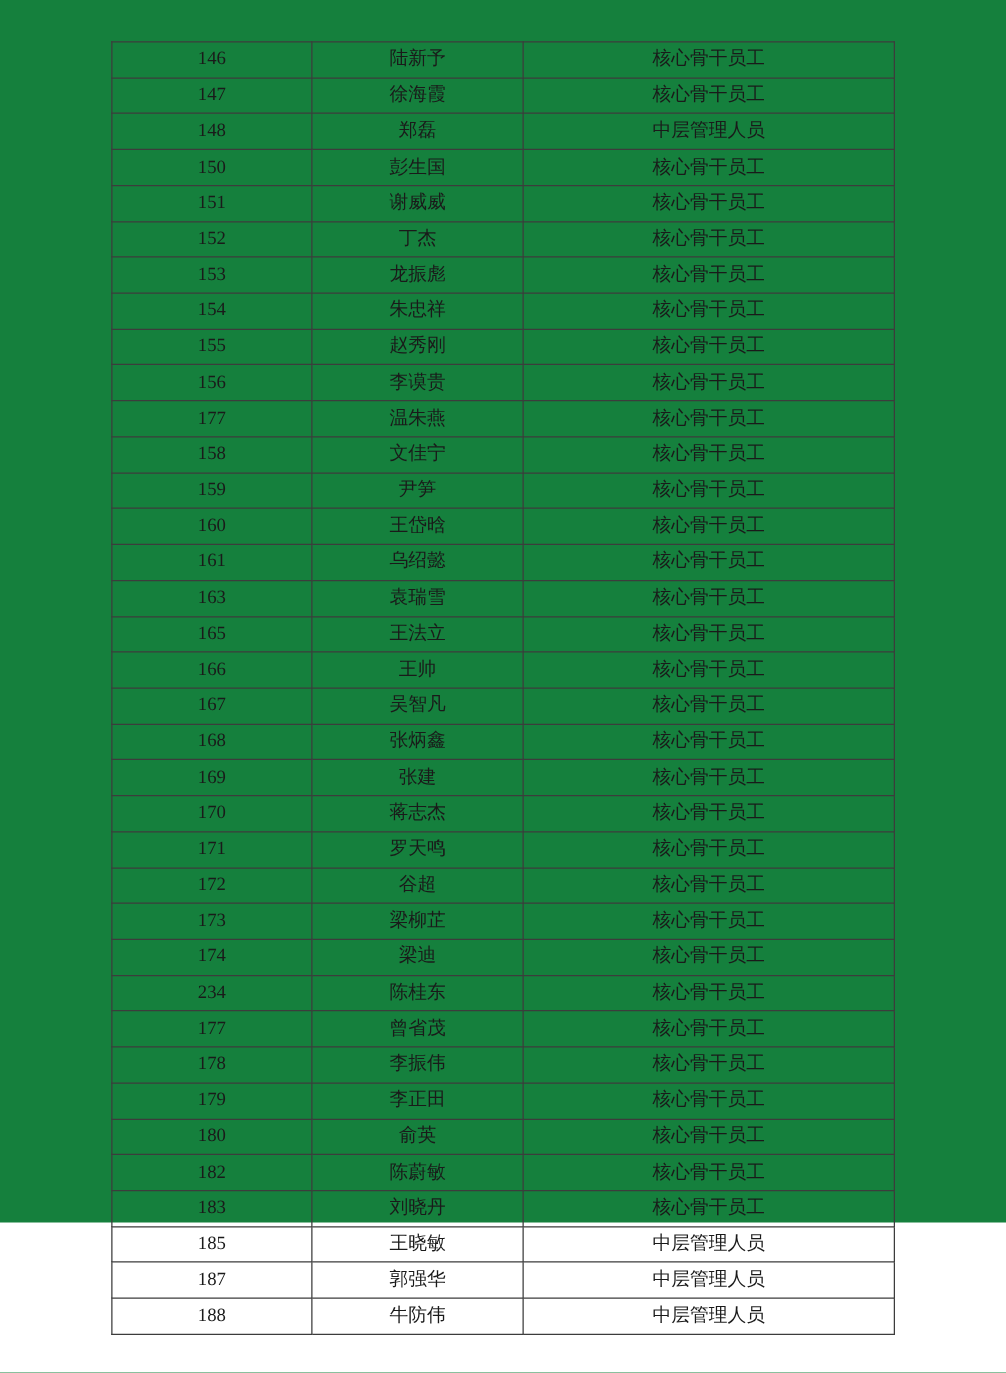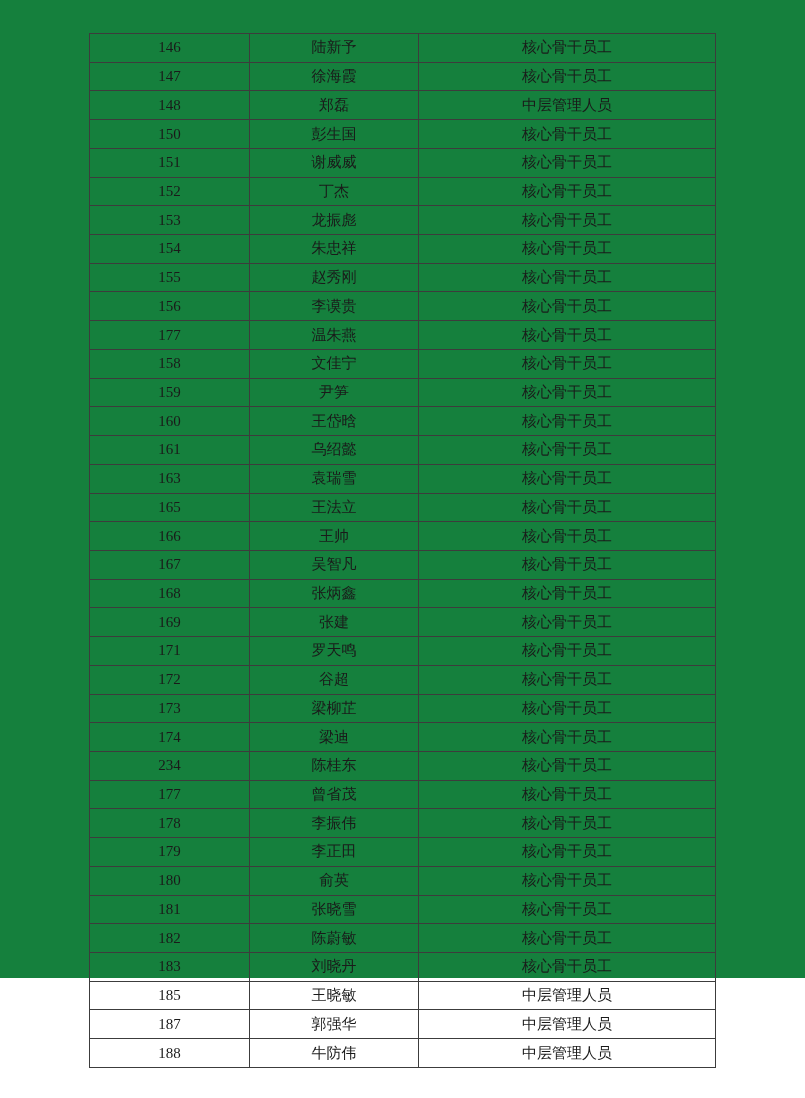--- a/index.html
+++ b/index.html
@@ -180,20 +180,25 @@
     <td class="c-name">张炳鑫</td>
     <td class="c-cat">核心骨干员工</td>
   </tr>
 
   <tr>
     <td class="c-num">169</td>
     <td class="c-name">张建</td>
     <td class="c-cat">核心骨干员工</td>
   </tr>
 
+  <tr>
+    <td class="c-num">170</td>
+    <td class="c-name">蒋志杰</td>
+    <td class="c-cat">核心骨干员工</td>
+  </tr>
 
   <tr>
     <td class="c-num">171</td>
     <td class="c-name">罗天鸣</td>
     <td class="c-cat">核心骨干员工</td>
   </tr>
 
   <tr>
     <td class="c-num">172</td>
     <td class="c-name">谷超</td>
@@ -236,25 +241,20 @@
     <td class="c-name">李正田</td>
     <td class="c-cat">核心骨干员工</td>
   </tr>
 
   <tr>
     <td class="c-num">180</td>
     <td class="c-name">俞英</td>
     <td class="c-cat">核心骨干员工</td>
   </tr>
 
-  <tr>
-    <td class="c-num">181</td>
-    <td class="c-name">张晓雪</td>
-    <td class="c-cat">核心骨干员工</td>
-  </tr>
 
   <tr>
     <td class="c-num">182</td>
     <td class="c-name">陈蔚敏</td>
     <td class="c-cat">核心骨干员工</td>
   </tr>
 
   <tr>
     <td class="c-num">183</td>
     <td class="c-name">刘晓丹</td>

